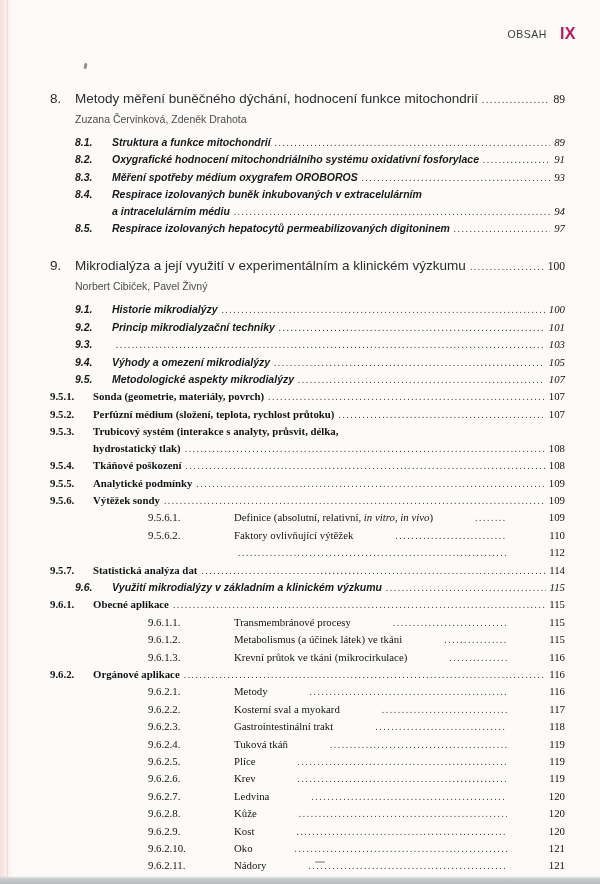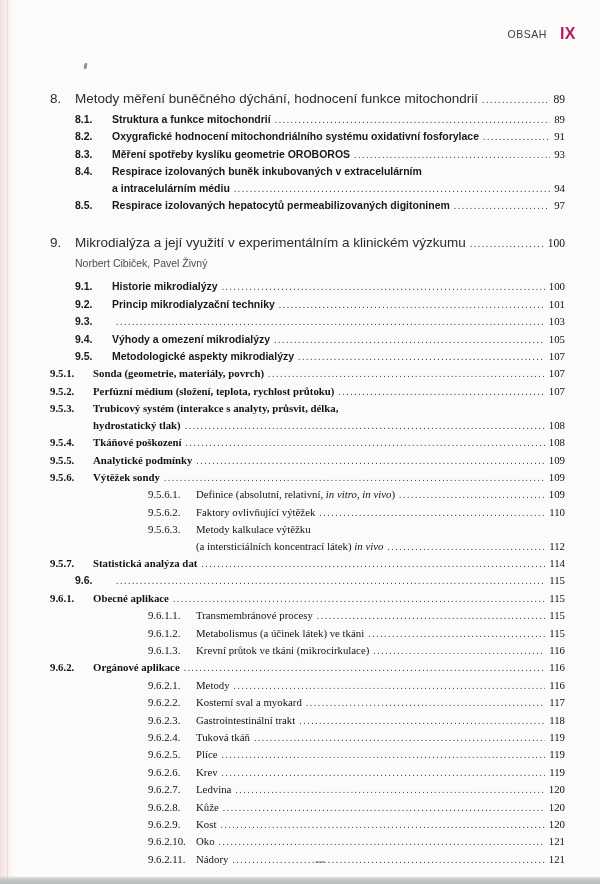--- a/index.html
+++ b/index.html
@@ -34,27 +34,27 @@
 
   .l1{font-family:"Liberation Sans",sans-serif;font-size:13.5px;font-weight:400;
     color:#2c2c2c;line-height:22px;}
   .sec-head{margin-top:18px;}
   .toc .sec-head:first-child{margin-top:0;}
   .l1 .num{width:25px;}
   .l1 .pageno{font-size:11.5px;}
 
   .authors{font-size:10.5px;color:#4c4c4c;line-height:15px;margin:1px 0 7px 25px;}
 
-  .l2{font-family:"Liberation Sans",sans-serif;font-weight:bold;font-size:10.5px;color:#191919;}
+  .l2{font-family:"Liberation Sans",sans-serif;font-weight:bold;font-size:10.5px;color:#191919;font-style:italic;}
   .l2 .num{width:37px;margin-left:25px;}
 
   .l3{font-family:"Liberation Serif",serif;font-weight:bold;font-size:10.8px;color:#121212;}
   .l3 .num{width:43px;}
 
-  .l4{font-family:"Liberation Serif",serif;font-weight:400;font-size:10.8px;color:#121212;}
+  .l4{font-family:"Liberation Serif",serif;font-weight:400;font-size:10.8px;color:#121212;gap:38px;}
   .l4 .num{width:48px;margin-left:98px;}
 
   .title i{}
 </style>
 </head>
 <body>
 
 <div class="page">
   <div class="edge-left"></div>
   <div class="edge-left-line"></div>
@@ -66,35 +66,36 @@
     <span class="rh-page">IX</span>
   </div>
 
   <div class="toc">
       <div class="row l1 sec-head">
         <span class="num">8.</span>
         <span class="title">Metody měření buněčného dýchání, hodnocení funkce mitochondrií</span>
         <span class="leader">............................................................................................................................................................................................................................</span>
         <span class="pageno">89</span>
       </div>
+      <div class="authors">Zuzana Červinková, Zdeněk Drahota</div>
       <div class="row l2">
         <span class="num">8.1.</span>
         <span class="title">Struktura a funkce mitochondrií</span>
         <span class="leader">............................................................................................................................................................................................................................</span>
         <span class="pageno">89</span>
       </div>
       <div class="row l2">
         <span class="num">8.2.</span>
         <span class="title">Oxygrafické hodnocení mitochondriálního systému oxidativní fosforylace</span>
         <span class="leader">............................................................................................................................................................................................................................</span>
         <span class="pageno">91</span>
       </div>
       <div class="row l2">
         <span class="num">8.3.</span>
-        <span class="title">Měření spotřeby kyslíku geometrie OROBOROS</span>
+        <span class="title">Měření spotřeby médium oxygrafem OROBOROS</span>
         <span class="leader">............................................................................................................................................................................................................................</span>
         <span class="pageno">93</span>
       </div>
       <div class="row l2">
         <span class="num">8.4.</span>
         <span class="title">Respirace izolovaných buněk inkubovaných v extracelulárním</span>
       </div>
       <div class="row l2">
         <span class="num"></span>
         <span class="title">a intracelulárním médiu</span>
@@ -189,37 +190,33 @@
         <span class="leader">............................................................................................................................................................................................................................</span>
         <span class="pageno">109</span>
       </div>
       <div class="row l4">
         <span class="num">9.5.6.2.</span>
         <span class="title">Faktory ovlivňující výtěžek</span>
         <span class="leader">............................................................................................................................................................................................................................</span>
         <span class="pageno">110</span>
       </div>
       <div class="row l4">
-        <span class="num">9.5.6.3.</span>
-        <span class="title">Metody kalkulace výtěžku</span>
-      </div>
-      <div class="row l4">
         <span class="num"></span>
-        <span class="title">(a intersticiálních koncentrací látek) <i>in vivo</i></span>
         <span class="leader">............................................................................................................................................................................................................................</span>
         <span class="pageno">112</span>
       </div>
       <div class="row l3">
         <span class="num">9.5.7.</span>
         <span class="title">Statistická analýza dat</span>
         <span class="leader">............................................................................................................................................................................................................................</span>
         <span class="pageno">114</span>
       </div>
       <div class="row l2">
         <span class="num">9.6.</span>
+        <span class="title">Využití mikrodialýzy v základním a klinickém výzkumu</span>
         <span class="leader">............................................................................................................................................................................................................................</span>
         <span class="pageno">115</span>
       </div>
       <div class="row l3">
         <span class="num">9.6.1.</span>
         <span class="title">Obecné aplikace</span>
         <span class="leader">............................................................................................................................................................................................................................</span>
         <span class="pageno">115</span>
       </div>
       <div class="row l4">

